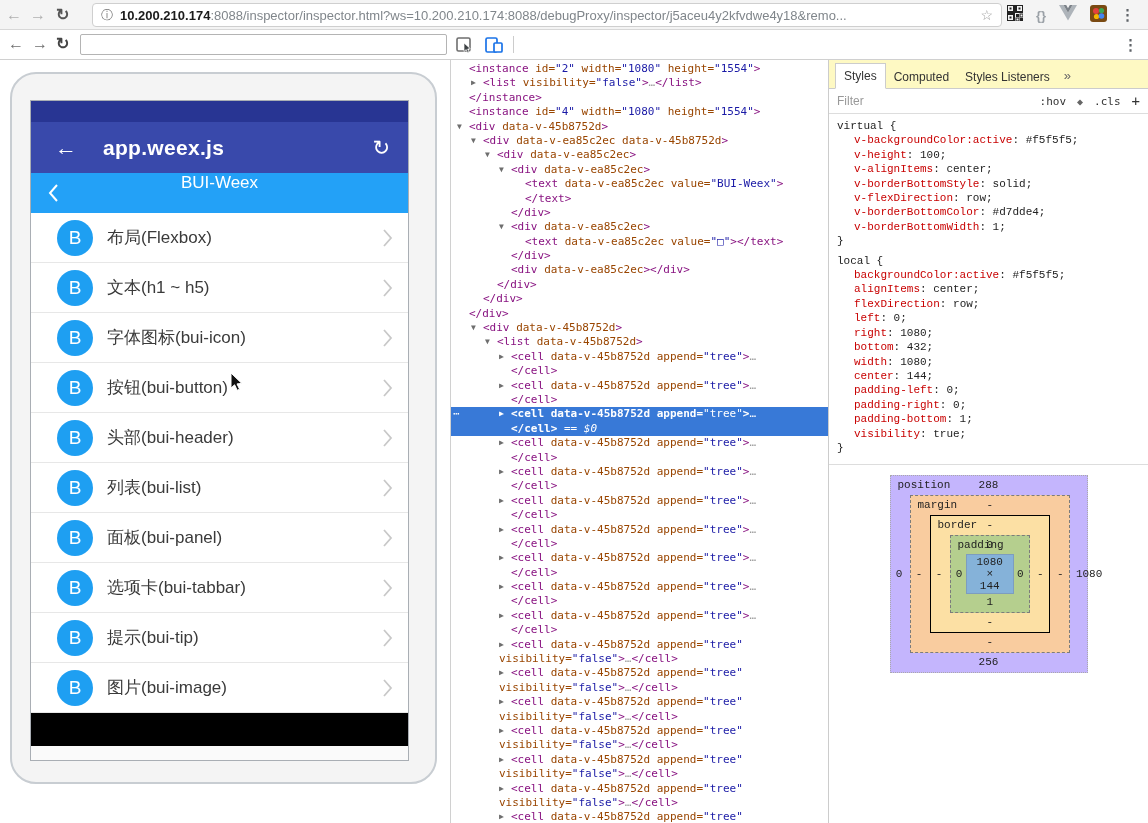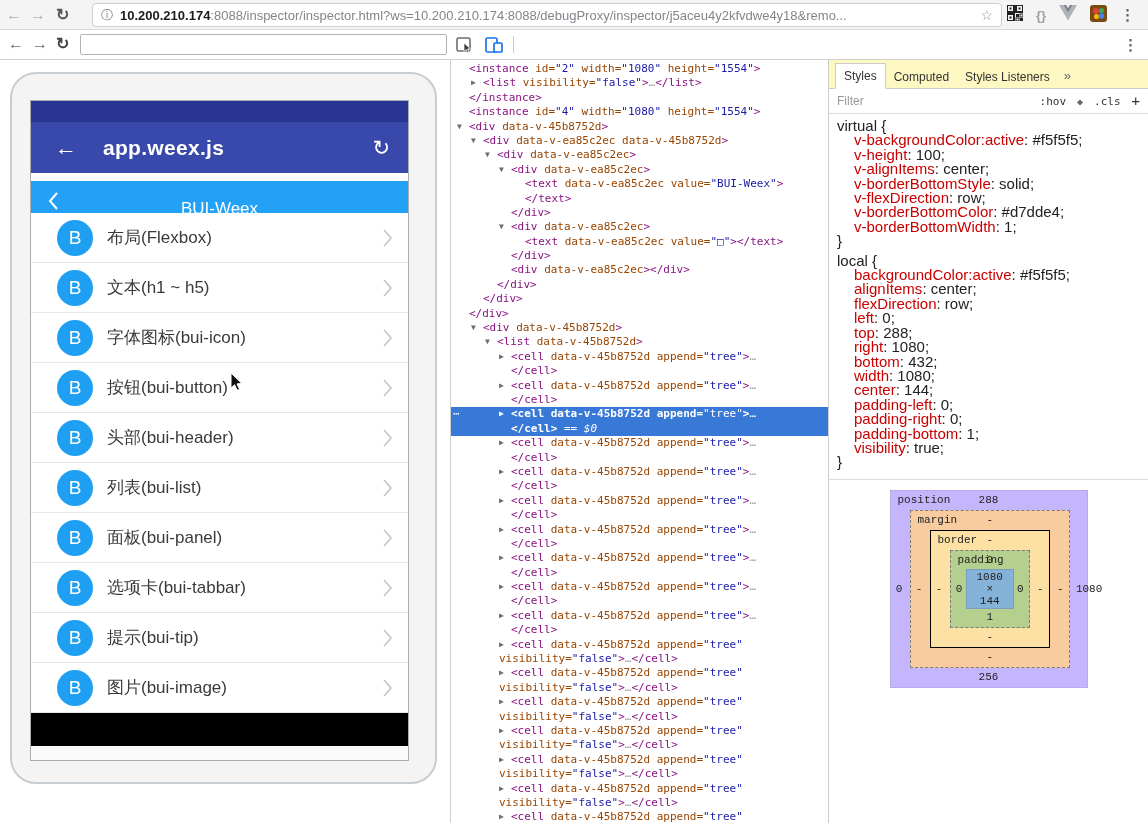--- a/index.html
+++ b/index.html
@@ -51,21 +51,21 @@
   }
   .phone-screen {
     position:absolute; left:18px; top:26px; width:379px; height:661px;
     background:#fff; border:1px solid #a9aeb4; overflow:hidden;
   }
   .statusbar { position:absolute; left:0; top:0; width:100%; height:21px; }
   .appbar { position:absolute; left:0; top:21px; width:100%; height:51px; display:flex; align-items:center; }
   .appbar .back { color:#fff; font-size:22px; margin-left:24px; }
   .appbar .title { color:#fff; font-size:21px; font-weight:bold; margin-left:26px; letter-spacing:.3px; }
   .appbar .refresh { margin-left:auto; margin-right:18px; color:#fff; font-size:21px; }
-  .navbar2 { position:absolute; left:0; top:80px; width:100%; height:56px; display:flex; align-items:center; justify-content:center; }
+  .navbar2 { position:absolute; left:0; top:72px; width:100%; height:56px; display:flex; align-items:flex-start; justify-content:center; }
   .navbar2 .chev { position:absolute; left:16px; top:10px; }
   .navbar2 .title { color:#fff; font-size:17px; }
   .bui-list { position:absolute; left:0; top:112px; width:100%; }
   .bui-row { position:relative; height:50px; background:#fff; border-bottom:1px solid #e7e7e7; display:flex; align-items:center; }
   .bui-row .circ {
     flex:none; width:36px; height:36px; border-radius:50%; margin-left:26px;
     color:#fff; font-size:19px; display:flex; align-items:center; justify-content:center;
   }
   .bui-row .lbl { font-size:17px; color:#3a3a3a; margin-left:14px; }
   .bui-row .chev { position:absolute; right:14px; top:15px; }
@@ -93,21 +93,21 @@
   .styles-panel { position:absolute; left:828px; top:60px; width:320px; height:763px; background:#fff; border-left:1px solid #ccc; }
   .sp-tabs { height:29px; background:#fef9c3; border-bottom:1px solid #ccc; display:flex; align-items:flex-end; padding-left:6px; }
   .sp-tab { font-size:12px; color:#333; padding:5px 8px 5px; margin-bottom:-1px; cursor:default; }
   .sp-tab.active { background:#fff; border:1px solid #ccc; border-bottom:1px solid #fff; }
   .sp-more { font-size:13px; color:#666; padding:5px 6px; }
   .sp-filter { height:25px; border-bottom:1px solid #ddd; display:flex; align-items:center; padding:0 8px; }
   .sp-filter .ph { color:#999; font-size:12px; }
   .sp-controls { margin-left:auto; display:flex; align-items:center; gap:11px; font-family:"DejaVu Sans Mono",monospace; font-size:11px; color:#333; }
   .sp-controls .dia { color:#666; font-size:10px; }
   .sp-controls .plus { font-size:14px; color:#333; }
-  .sp-rules { padding:5px 0 4px 8px; font-family:Liberation Sans, sans-serif; font-size:15px; line-height:14.4px; color:#222; }
+  .sp-rules { padding:5px 0 4px 8px; font-family:Liberation Mono, monospace; font-size:11px; line-height:14.4px; color:#222; }
   .rule { margin-bottom:5px; }
   .prop { padding-left:17px; }
   .prop .pn { color:#c80000; }
   .metrics { border-top:1px solid #ddd; padding-top:10px; display:flex; justify-content:center; }
   .bm { font-size:11px; color:#222; text-align:center; }
   .bm .toprow, .bm .botrow { position:relative; height:15px; line-height:15px; }
   .bm .boxlabel { position:absolute; left:5px; top:0; }
   .bm .midrow { display:flex; align-items:center; }
   .bm .sideval { min-width:13px; padding:0 2px; }
   .bm .inner { flex:1; }
@@ -376,21 +376,20 @@
           <div class="prop"><span class="pn">v-borderBottomColor</span><span>: #d7dde4;</span></div>
           <div class="prop"><span class="pn">v-borderBottomWidth</span><span>: 1;</span></div>
           <div>}</div>
         </div>
         <div class="rule">
           <div>local {</div>
           <div class="prop"><span class="pn">backgroundColor:active</span><span>: #f5f5f5;</span></div>
           <div class="prop"><span class="pn">alignItems</span><span>: center;</span></div>
           <div class="prop"><span class="pn">flexDirection</span><span>: row;</span></div>
           <div class="prop"><span class="pn">left</span><span>: 0;</span></div>
-          <div class="prop"><span class="pn">top</span><span>: 288;</span></div>
           <div class="prop"><span class="pn">right</span><span>: 1080;</span></div>
           <div class="prop"><span class="pn">bottom</span><span>: 432;</span></div>
           <div class="prop"><span class="pn">width</span><span>: 1080;</span></div>
           <div class="prop"><span class="pn">center</span><span>: 144;</span></div>
           <div class="prop"><span class="pn">padding-left</span><span>: 0;</span></div>
           <div class="prop"><span class="pn">padding-right</span><span>: 0;</span></div>
           <div class="prop"><span class="pn">padding-bottom</span><span>: 1;</span></div>
           <div class="prop"><span class="pn">visibility</span><span>: true;</span></div>
           <div>}</div>
         </div>

